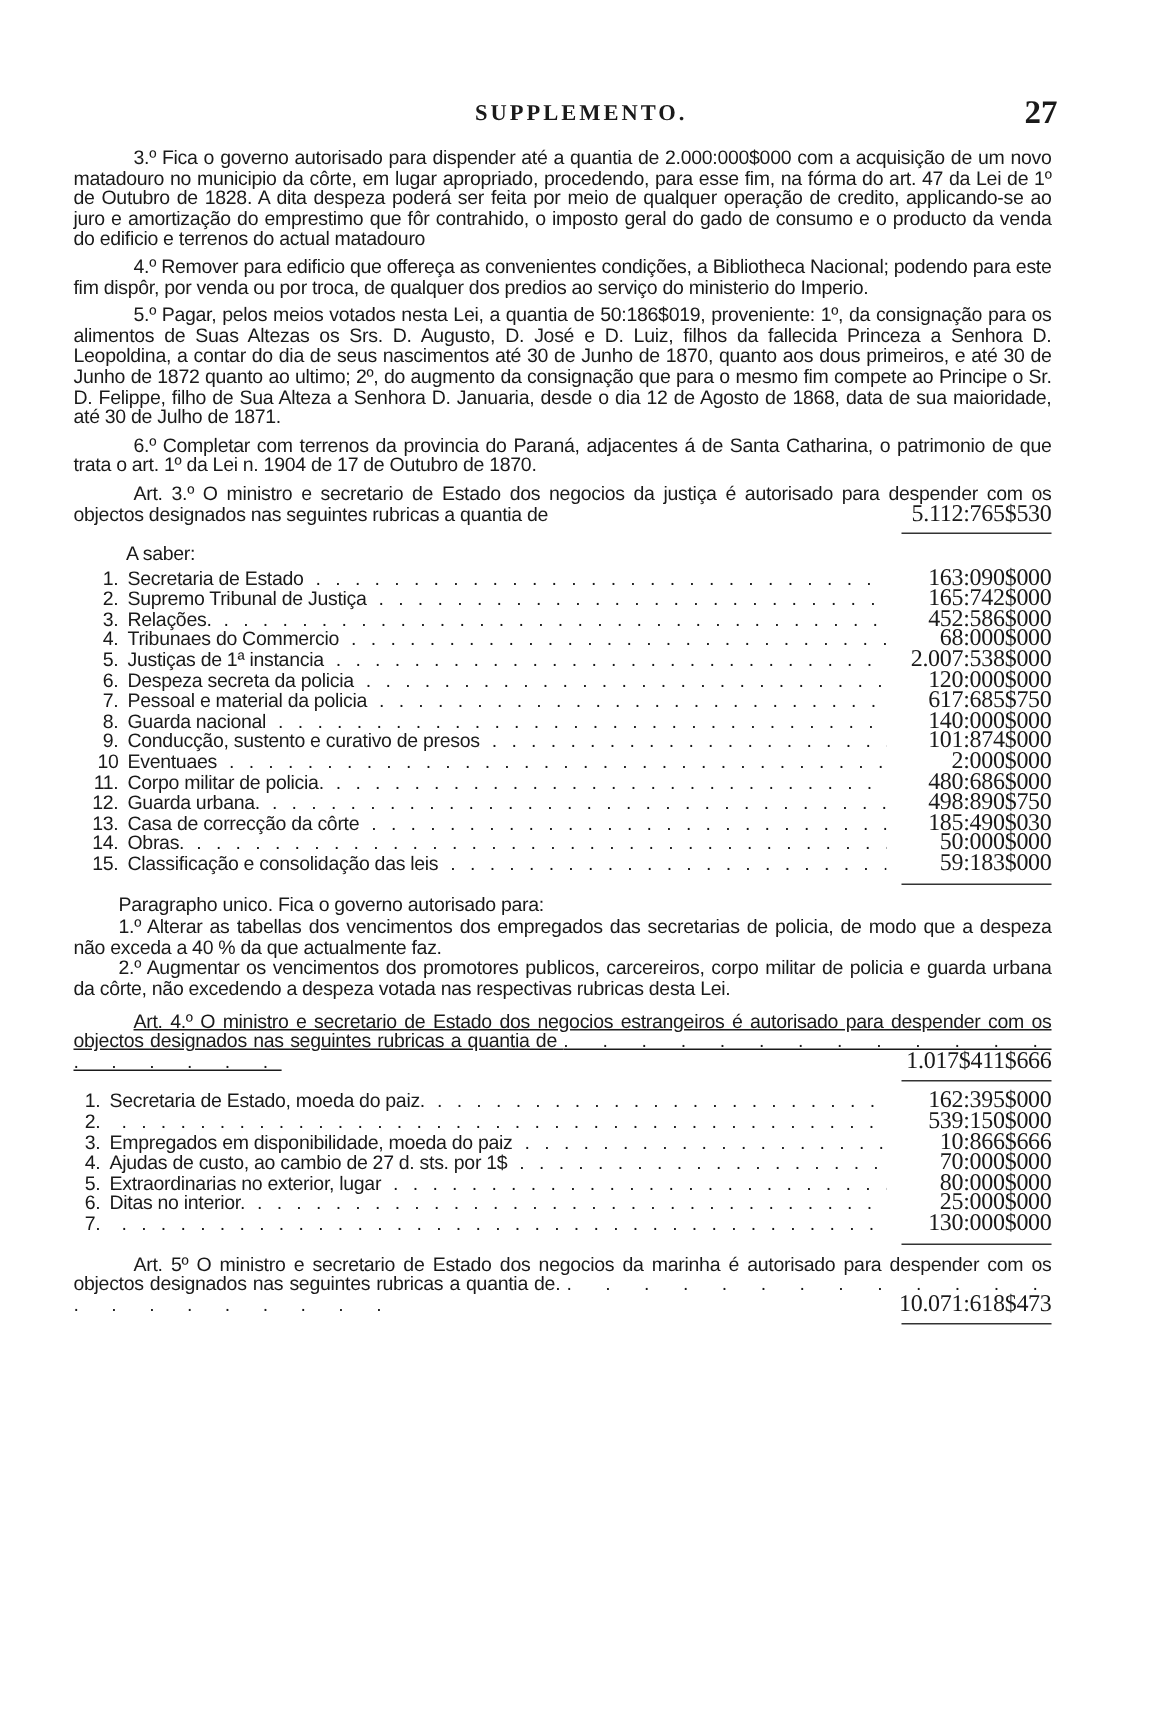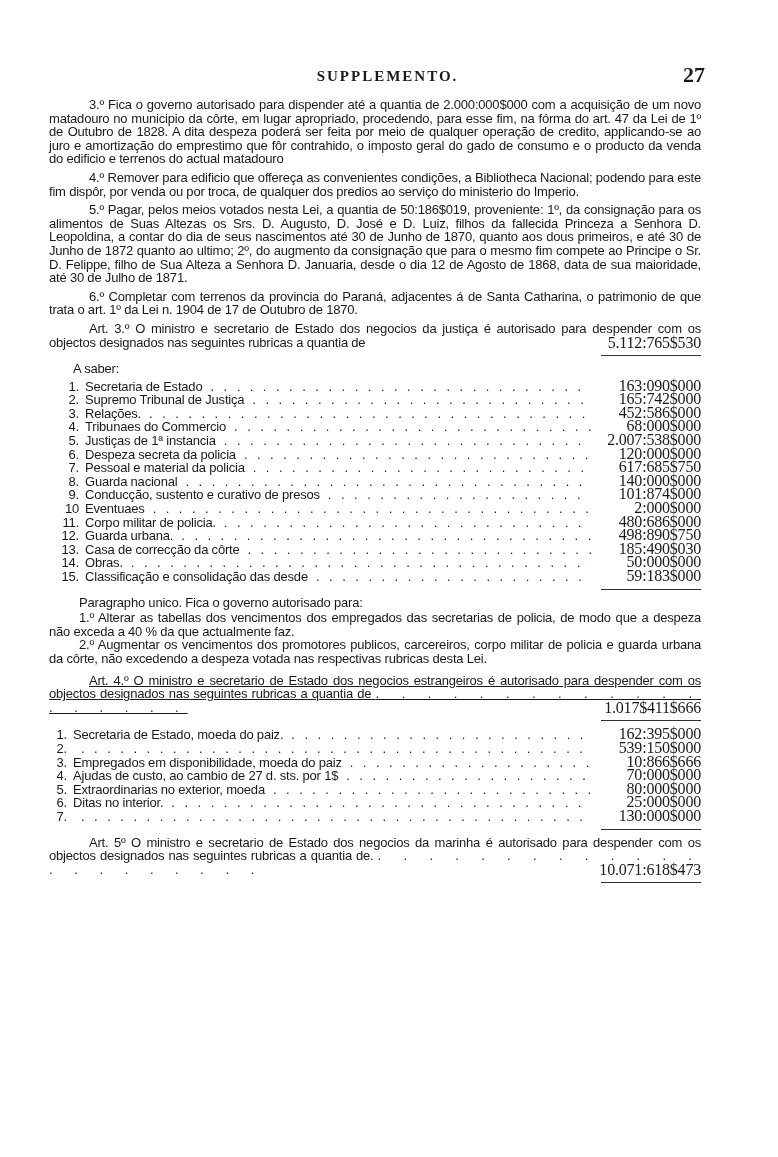--- a/index.html
+++ b/index.html
@@ -24,21 +24,21 @@
     font-family: "Liberation Sans Narrow", "Liberation Sans", "DejaVu Sans", sans-serif;
     font-size: 13px; line-height: 13.6px; letter-spacing: -0.2px;
   }
   .p { text-align: justify; text-indent: 40px; margin: 0 0 5px 0; }
   .art { text-align: justify; text-indent: 40px; margin: 4px 0 0 0; }
   .amount {
     font-family: "Liberation Serif", "DejaVu Serif", serif;
     font-size: 16px; white-space: nowrap; text-align: right;
   }
   .rule { border-top: 1.5px solid #333; width: 100px; margin: 6px 0 6px auto; }
-  .asaber { margin: 6px 0 3px 24px; }
+  .asaber { margin: 6px 0 3px 35px; }
   .items { margin: 0; padding: 0; list-style: none; }
   .item { display: flex; align-items: baseline; height: 13.6px; }
   .item .num { width: 30px; text-align: right; padding-right: 6px; flex: none; }
   .item .label { white-space: nowrap; flex: none; }
   .item .dots { flex: 1; overflow: hidden; white-space: nowrap; letter-spacing: 9.5px; padding-left: 8px; }
   .item .amount { width: 110px; flex: none; }
   .items.a4 .num { width: 18px; }
   .sub { text-indent: 30px; text-align: justify; margin: 0; }
   .para-unico { margin: 6px 0 2px 30px; }
 </style>
@@ -148,21 +148,21 @@
             <span class="amount">185:490$030</span>
           </li>
         <li class="item">
             <span class="num">14.</span>
             <span class="label">Obras.</span>
             <span class="dots">..........................................</span>
             <span class="amount">50:000$000</span>
           </li>
         <li class="item">
             <span class="num">15.</span>
-            <span class="label">Classificação e consolidação das desde</span>
+            <span class="label">Classificação e consolidação das leis</span>
             <span class="dots">..........................................</span>
             <span class="amount">59:183$000</span>
           </li>
       </ul>
       <div class="rule"></div>
 
       <div class="para-unico">Paragrapho unico. Fica o governo autorisado para:</div>
       <p class="sub">1.º Alterar as tabellas dos vencimentos dos empregados das secretarias de policia, de modo que a despeza não exceda a 40 % da que actualmente faz.</p>
       <p class="sub">2.º Augmentar os vencimentos dos promotores publicos, carcereiros, corpo militar de policia e guarda urbana da côrte, não excedendo a despeza votada nas respectivas rubricas desta Lei.</p>
     </div>
@@ -195,21 +195,21 @@
             <span class="amount">10:866$666</span>
           </li>
         <li class="item">
             <span class="num">4.</span>
             <span class="label">Ajudas de custo, ao cambio de 27 d. sts. por 1$</span>
             <span class="dots">..........................................</span>
             <span class="amount">70:000$000</span>
           </li>
         <li class="item">
             <span class="num">5.</span>
-            <span class="label">Extraordinarias no exterior, moeda</span>
+            <span class="label">Extraordinarias no exterior, lugar</span>
             <span class="dots">..........................................</span>
             <span class="amount">80:000$000</span>
           </li>
         <li class="item">
             <span class="num">6.</span>
             <span class="label">Ditas no interior.</span>
             <span class="dots">..........................................</span>
             <span class="amount">25:000$000</span>
           </li>
         <li class="item">

